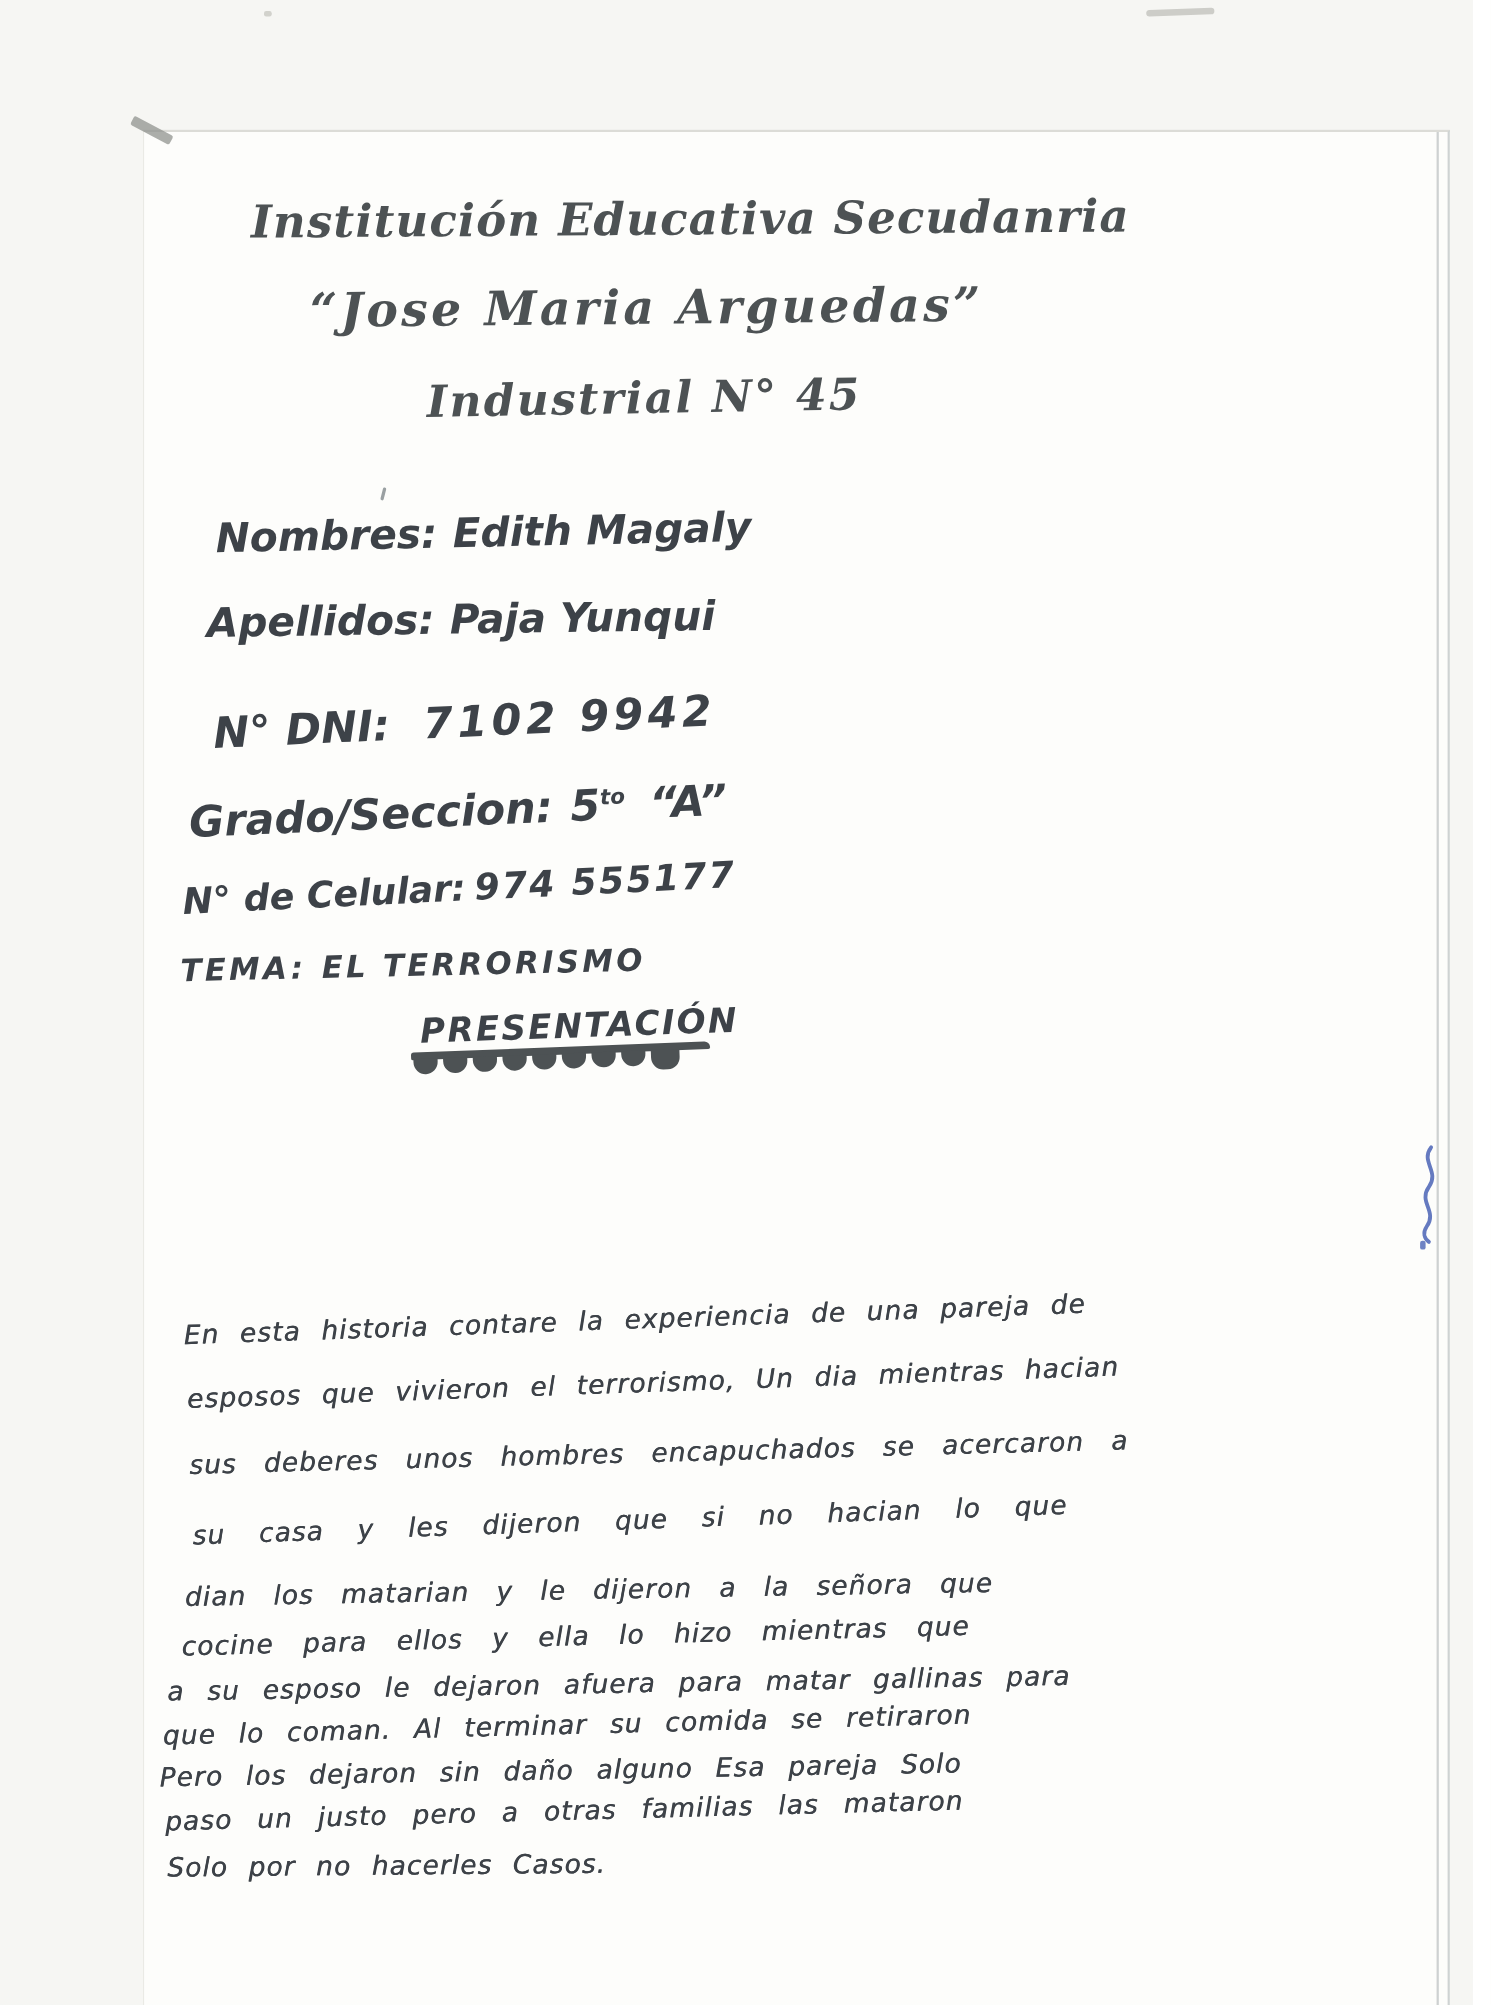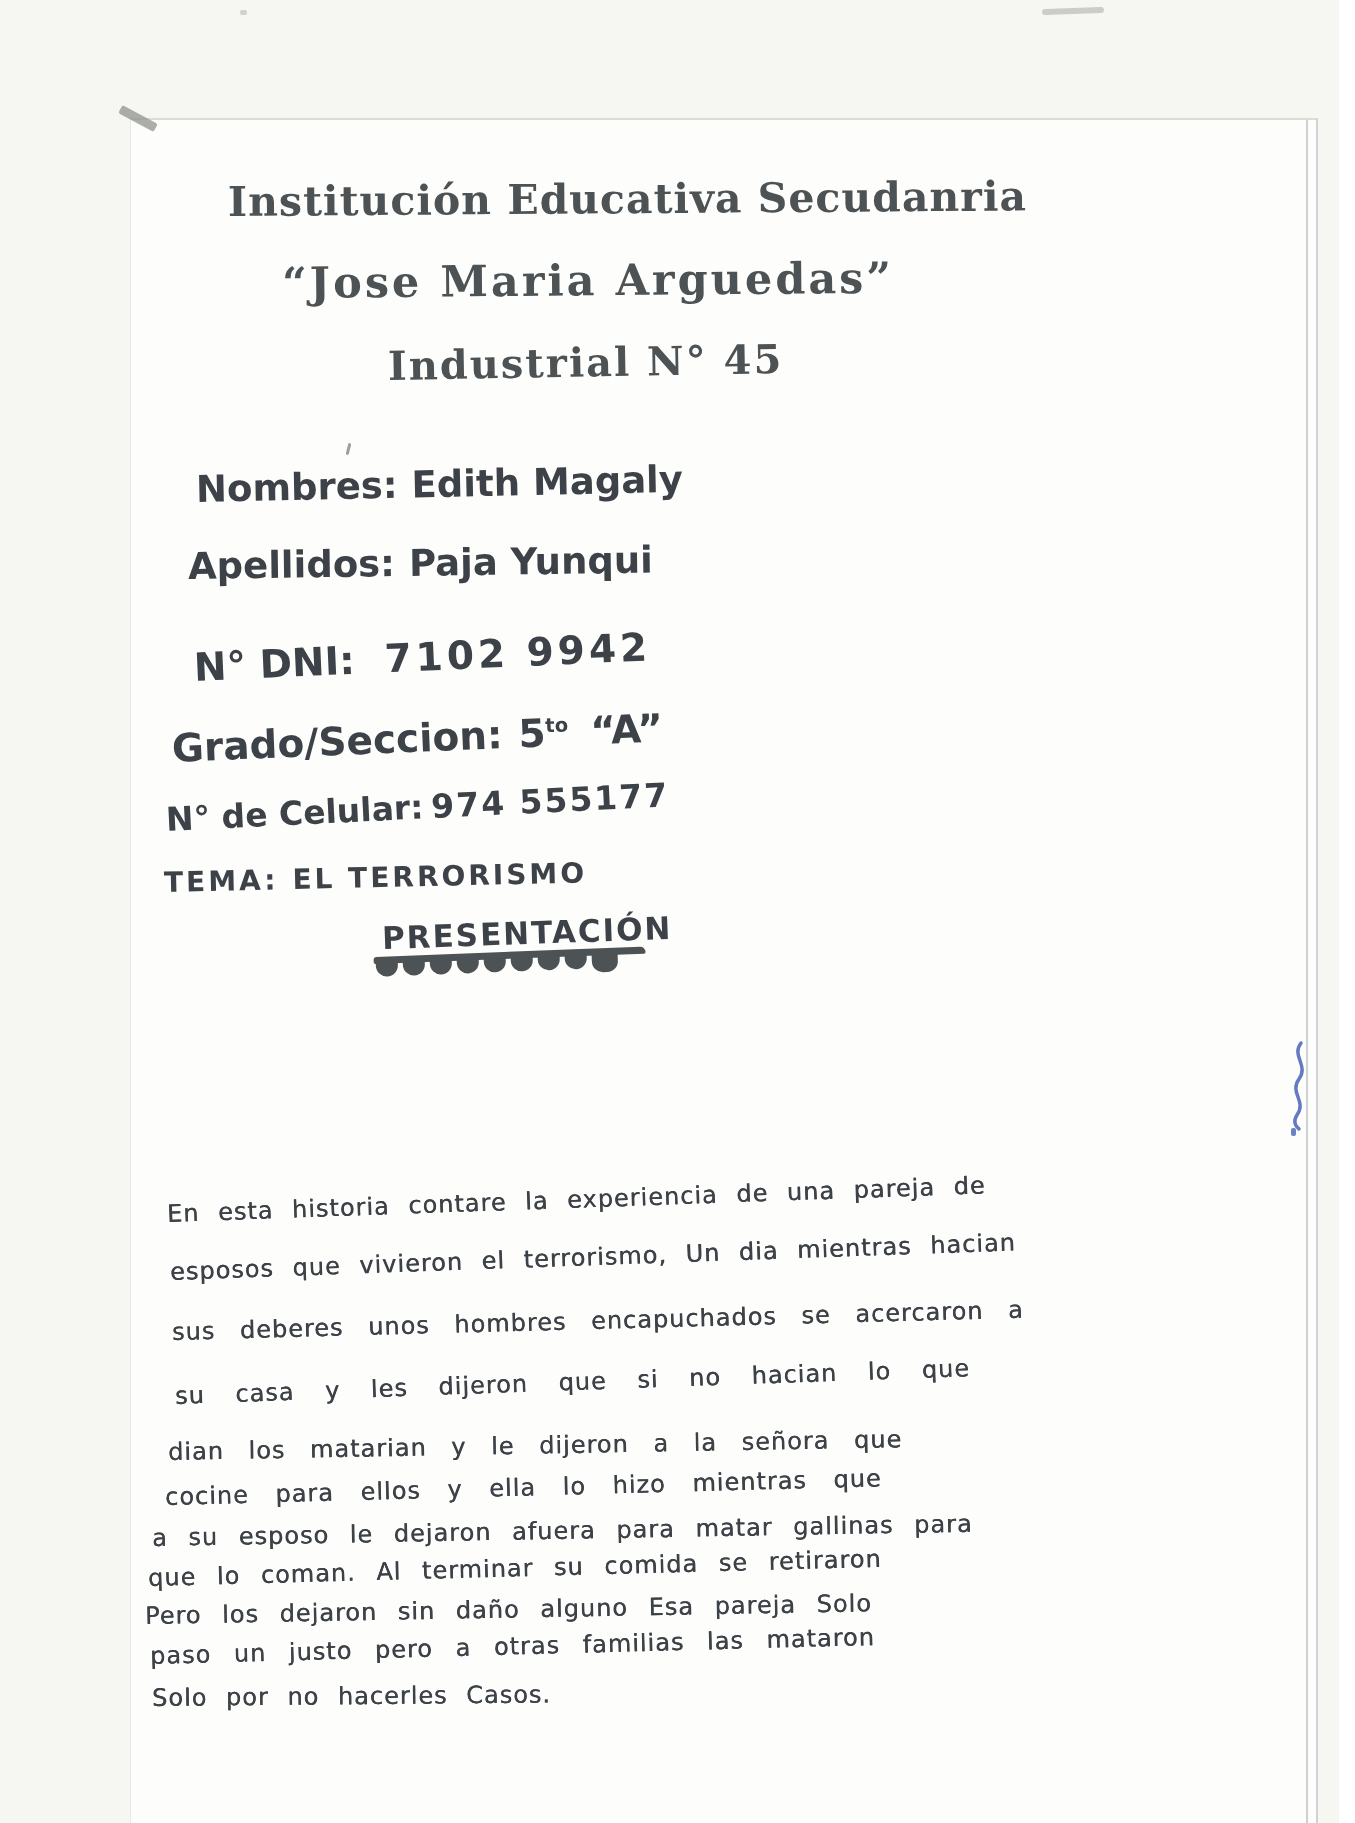--- a/index.html
+++ b/index.html
@@ -8,20 +8,21 @@
     --paper:#fdfdfb;
     --backdrop:#f6f6f3;
     --accent-blue:#4a63b5;
   }
   html,body{margin:0;padding:0;}
   body{background:#ffffff;}
   .canvas{
     position:relative;width:1339px;height:1823px;overflow:hidden;
     background:var(--backdrop);
     font-family:"DejaVu Sans",sans-serif;
+    font-style:italic;
   }
   .paper{
     position:absolute;left:130px;top:118px;width:1185px;height:1705px;
     background:var(--paper);
     border-top:2px solid #dcdcd7;
     border-left:1px solid #eaeae5;
     border-right:2px solid #cfd3d3;
   }
   .right-inner-line{
     position:absolute;top:0;bottom:0;right:8px;width:2px;

